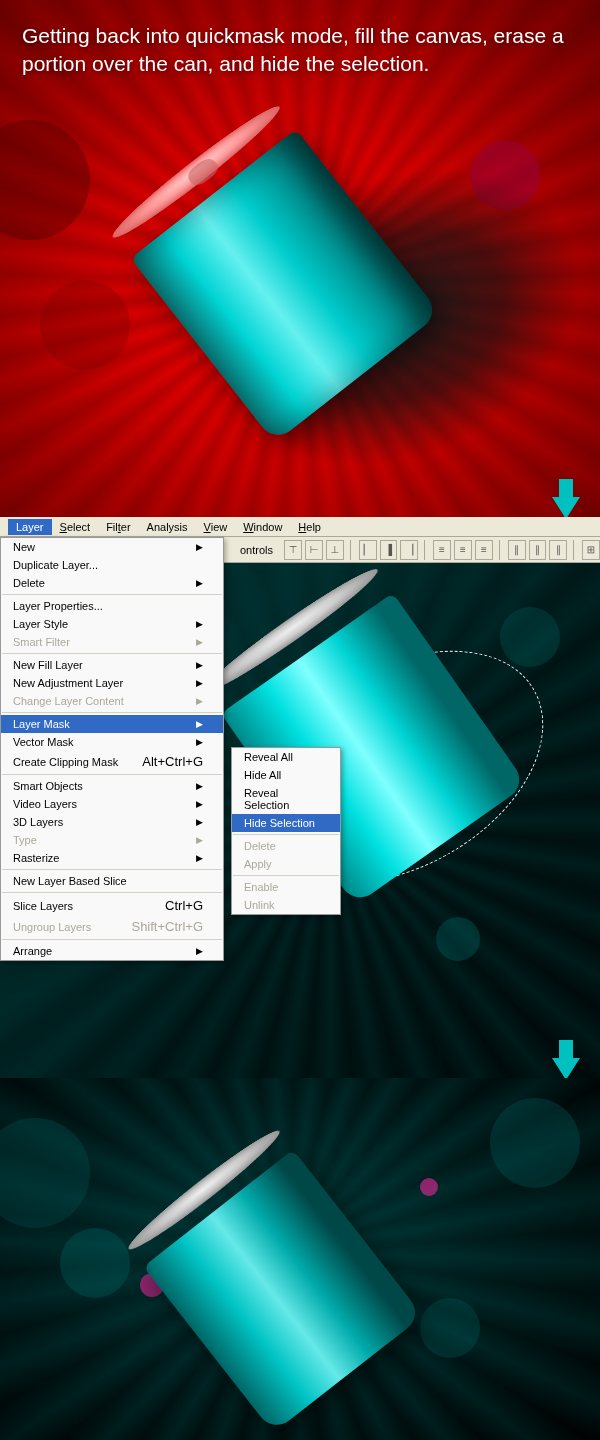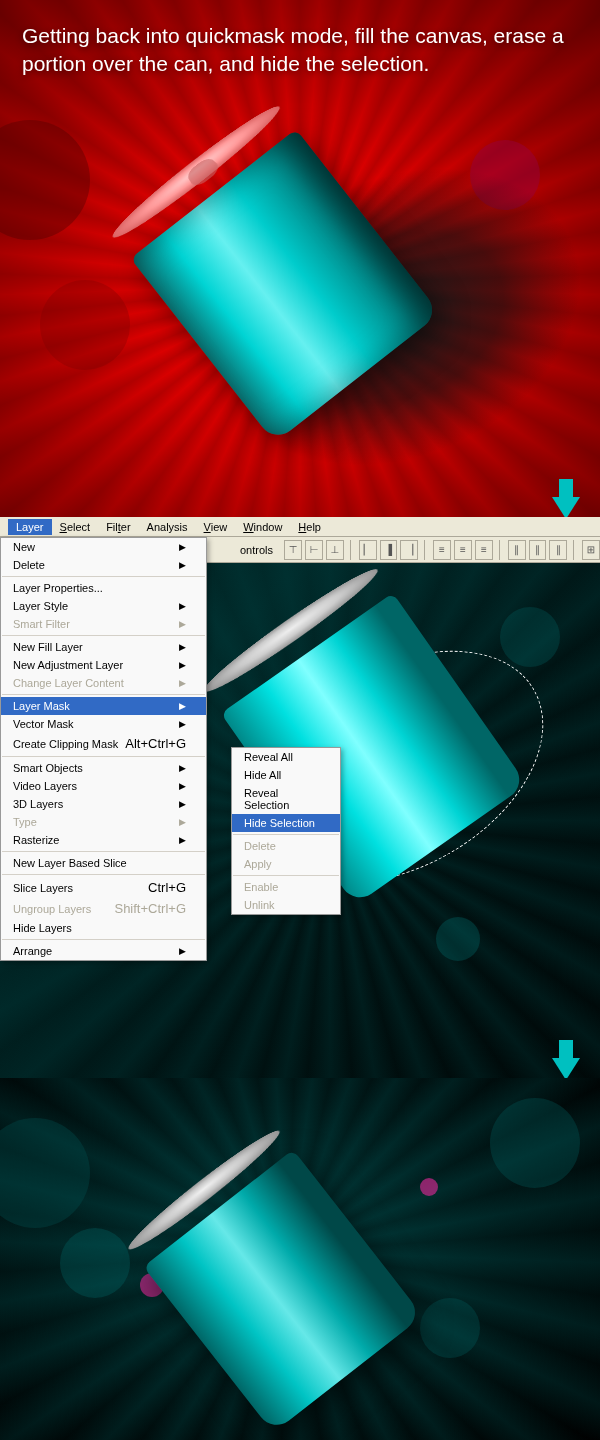--- a/index.html
+++ b/index.html
@@ -20,21 +20,21 @@
 
 .middle-panel{height:561px;background:linear-gradient(135deg, #001818 0%, #002b2b 30%, #001414 60%, #000808 100%);position:relative}
 .menubar{height:20px;background:#ece9d8;display:flex;align-items:center;padding-left:8px;font-size:11px;color:#000;border-bottom:1px solid #aca899}
 .menubar span{padding:2px 8px;cursor:default}
 .menubar span.active{background:#316ac5;color:#fff}
 .menubar u{text-decoration:underline}
 .toolbar{height:26px;background:#ece9d8;display:flex;align-items:center;padding-left:240px;gap:3px;border-bottom:1px solid #aca899}
 .tool-label{font-size:11px;color:#000;margin-right:8px}
 .tool-btn{width:22px;height:20px;background:#ece9d8;border:1px solid #aca899;display:flex;align-items:center;justify-content:center;font-size:10px;color:#555}
 .tool-sep{width:3px;height:20px;border-left:1px solid #aca899;margin:0 3px}
-.menu{position:absolute;top:20px;left:0;width:207px;background:#f9f9f9;border:1px solid #999;box-shadow:2px 2px 5px rgba(0,0,0,0.3);font-size:11px;color:#000;z-index:10}
+.menu{position:absolute;top:20px;left:0;width:224px;background:#f9f9f9;border:1px solid #999;box-shadow:2px 2px 5px rgba(0,0,0,0.3);font-size:11px;color:#000;z-index:10}
 .menu-item{padding:3px 20px 3px 12px;display:flex;justify-content:space-between;align-items:center;cursor:default;position:relative}
 .menu-item.hover{background:#316ac5;color:#fff}
 .menu-item.disabled{color:#aca899}
 .menu-sep{height:1px;background:#d4d0c8;margin:2px 1px}
 .menu-item .arr{font-size:9px}
 .menu-item .shortcut{font-size:13px}
 .submenu{position:absolute;top:230px;left:231px;width:110px;background:#f9f9f9;border:1px solid #999;box-shadow:2px 2px 5px rgba(0,0,0,0.3);font-size:11px;z-index:11}
 .marquee{position:absolute;width:310px;height:200px;left:245px;top:150px;border:1px dashed #fff;border-radius:50%;transform:rotate(-30deg)}
 .can2{position:absolute;width:210px;height:300px;left:250px;top:55px;transform:rotate(-35deg)}
 .can2-body{width:100%;height:78%;position:absolute;bottom:0;background:linear-gradient(90deg,#008888 0%,#00e0e0 25%,#80ffff 45%,#00d4d4 65%,#006666 90%);border-radius:8px 8px 20px 20px}
@@ -106,20 +106,23 @@
     <div class="tool-sep"></div>
     <div class="tool-btn">⊞</div>
   </div>
 
   <div class="menu">
     <div class="menu-item">
         <span>New</span>
         <span class="arr">▶</span>
       </div>
     <div class="menu-item">
+        <span>Duplicate Layer...</span>
+      </div>
+    <div class="menu-item">
         <span>Delete</span>
         <span class="arr">▶</span>
       </div>
     <div class="menu-sep"></div>
     <div class="menu-item">
         <span>Layer Properties...</span>
       </div>
     <div class="menu-item">
         <span>Layer Style</span>
         <span class="arr">▶</span>
@@ -180,23 +183,20 @@
         <span>New Layer Based Slice</span>
       </div>
     <div class="menu-sep"></div>
     <div class="menu-item">
         <span>Slice Layers</span>
         <span class="shortcut">Ctrl+G</span>
       </div>
     <div class="menu-item disabled">
         <span>Ungroup Layers</span>
         <span class="shortcut">Shift+Ctrl+G</span>
-      </div>
-    <div class="menu-item">
-        <span>Hide Layers</span>
       </div>
     <div class="menu-sep"></div>
     <div class="menu-item">
         <span>Arrange</span>
         <span class="arr">▶</span>
       </div>
   </div>
 
   <div class="submenu">
     <div class="menu-item">

